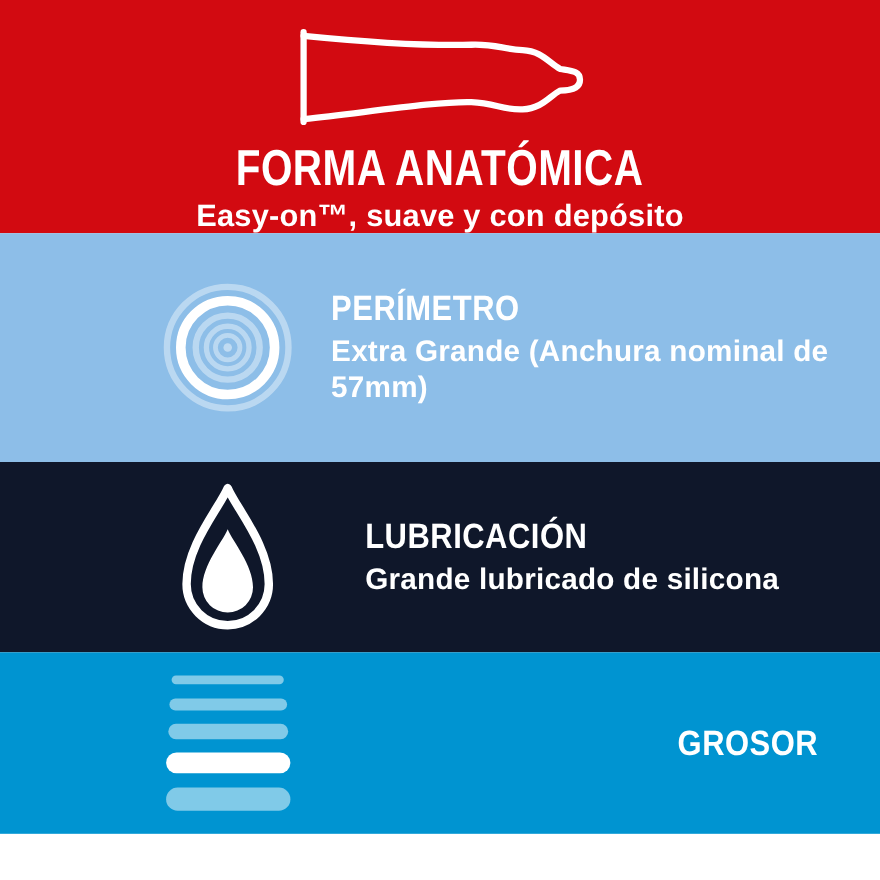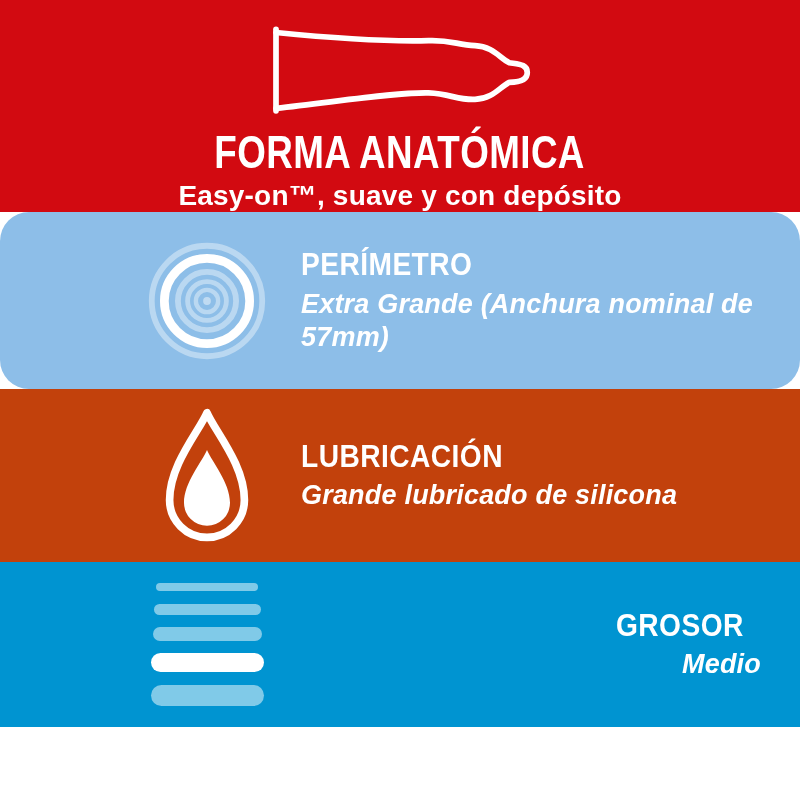--- a/index.html
+++ b/index.html
@@ -36,21 +36,21 @@
     letter-spacing: 0.2px;
     white-space: nowrap;
   }
 
   
   .feature {
     display: flex;
     align-items: center;
     padding-left: 143px;
   }
-  .feature-1 { height: 177px; border-radius: 29px; }
+  .feature-1 { height: 208px; }
   .feature-2 { height: 173px; }
   .feature-3 { height: 165px; text-align: right; }
 
   .icon-box {
     width: 128px;
     min-width: 128px;
     display: flex;
     align-items: center;
     justify-content: center;
   }
@@ -65,21 +65,20 @@
     display: inline-block;
     transform: scaleX(0.88);
     transform-origin: left center;
   }
   .feature-desc {
     margin-top: 5px;
     font-size: 27px;
     font-weight: bold;
     line-height: 1.22;
     letter-spacing: 0.2px;
-    font-style: italic;
   }
 
   
   .bars { display: flex; flex-direction: column; align-items: center; }
   .bar { border-radius: 999px; background: rgba(255,255,255,0.5); }
   .bar-1 { width: 102px; height: 8px;  margin-bottom: 13px; }
   .bar-2 { width: 107px; height: 11px; margin-bottom: 12px; }
   .bar-3 { width: 109px; height: 14px; margin-bottom: 12px; }
   .bar-4 { width: 113px; height: 19px; margin-bottom: 13px; background: #ffffff; }
   .bar-5 { width: 113px; height: 21px; }
@@ -118,21 +117,21 @@
         <circle cx="65" cy="65" r="11.5" fill="none" stroke="rgba(255,255,255,0.4)" stroke-width="4.5"></circle>
         <circle cx="65" cy="65" r="4" fill="rgba(255,255,255,0.45)"></circle>
       </svg>
     </div>
     <div class="text-col">
       <h2 class="feature-title">PERÍMETRO</h2>
       <p class="feature-desc">Extra Grande (Anchura nominal de 57mm)</p>
     </div>
   </section>
 
-  <section class="feature feature-2" style="background-color: #c2410c;">
+  <section class="feature feature-2" style="background-color: #0f172a; gap: 31px;">
     <div class="icon-box">
       <svg width="106" height="140" viewBox="0 0 110 146">
         <path d="M 55,7 C 47,26 16,61 16,98 a 39,39 0 0 0 78,0 C 94,61 63,26 55,7 Z" fill="none" stroke="#ffffff" stroke-width="8" stroke-linejoin="round"></path>
         <path d="M 55,46 C 50,58 31,80 31,101 a 24,24 0 0 0 48,0 C 79,80 60,58 55,46 Z" fill="#ffffff"></path>
       </svg>
     </div>
     <div class="text-col">
       <h2 class="feature-title">LUBRICACIÓN</h2>
       <p class="feature-desc">Grande lubricado de silicona</p>
     </div>
@@ -143,17 +142,16 @@
       <div class="bars">
         <div class="bar bar-1"></div>
         <div class="bar bar-2"></div>
         <div class="bar bar-3"></div>
         <div class="bar bar-4"></div>
         <div class="bar bar-5"></div>
       </div>
     </div>
     <div class="text-col">
       <h2 class="feature-title">GROSOR</h2>
-      <p class="feature-desc">Medio</p>
     </div>
   </section>
 
 </div>
 
 </body></html>

